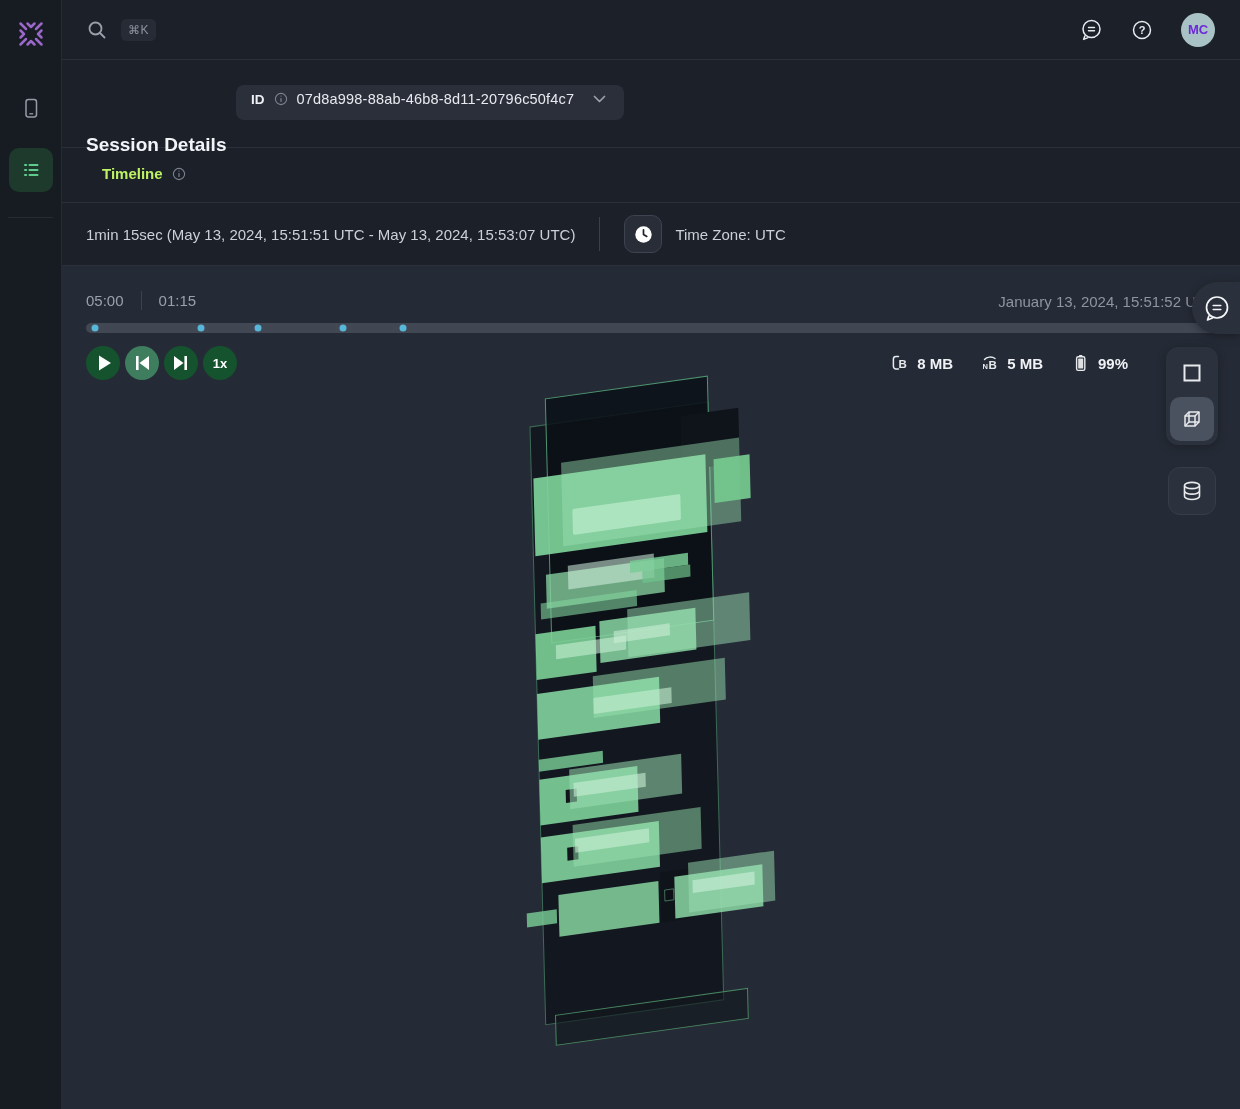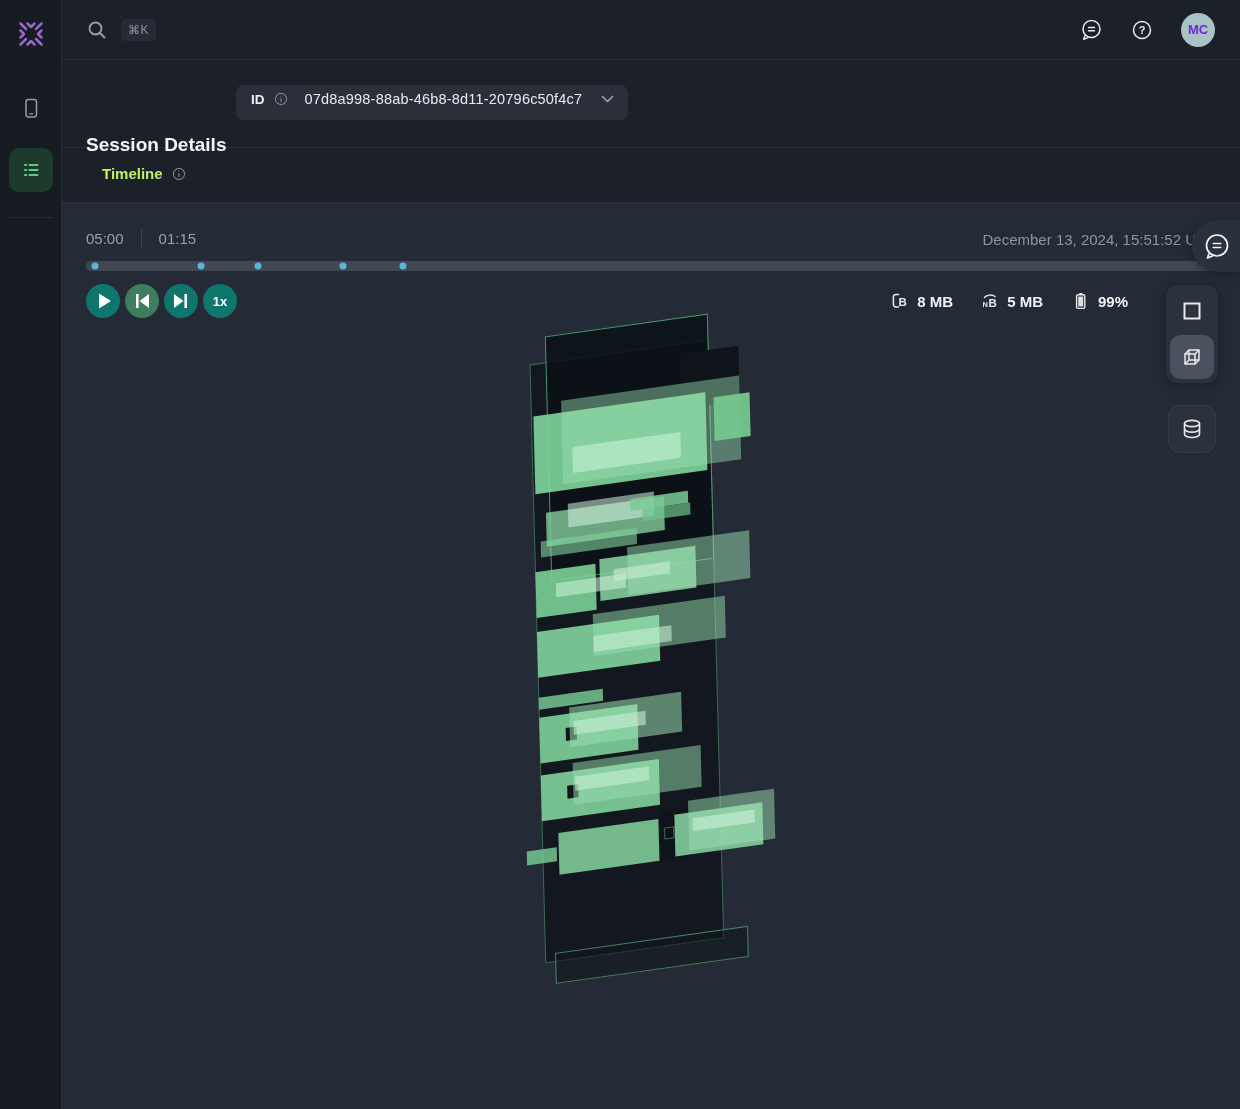--- a/index.html
+++ b/index.html
@@ -27,21 +27,21 @@
   .top-actions { display:flex; align-items:center; gap:27px; }
   .icon-btn { background:none; border:none; cursor:pointer; display:flex; align-items:center; justify-content:center; padding:0; }
   .avatar { width:34px; height:34px; border-radius:50%; background:#a9c2c5; color:#6d28d9; font-weight:bold;
             font-size:13px; display:flex; align-items:center; justify-content:center; cursor:pointer; }
 
   .page-head { position:relative; height:88px; flex:0 0 88px; border-bottom:1px solid #2b303b; }
   .page-title { position:absolute; left:24px; top:30px; font-size:19px; font-weight:bold; color:#f2f4f8;margin-top:44px; }
   .id-pill { position:absolute; left:174px; top:25px; height:35px; min-width:388px; background:#2a2f3a;
              border-radius:8px; display:flex; align-items:center; padding:0 14px 7px 15px; gap:9px; cursor:pointer; }
   .id-label { color:#eef0f4; font-size:13.5px; font-weight:bold; }
-  .id-value { color:#e8eaef; font-size:14.5px; letter-spacing:.2px; margin-left:8px; }
+  .id-value { color:#e8eaef; font-size:14.5px; letter-spacing:.2px; }
   .id-chevron { margin-left:10px; display:flex; }
 
   .tabs { height:55px; flex:0 0 55px; border-bottom:1px solid #2b303b; display:flex; padding-left:24px; }
   .tab { display:flex; align-items:center; gap:9px; padding:0 16px; border:none; background:none;
          border-bottom:3px solid transparent; cursor:pointer; font-size:15px; color:#bef264; font-weight:bold; }
   .tab.active { color:#f4f6f9; border-bottom-color:#fdfdfe; }
 
   .meta-row { height:62px; flex:0 0 62px; display:flex; align-items:center; padding-left:24px; }
   .meta-duration { color:#ccd0d8; font-size:15px; }
   .vdiv-lg { width:1px; height:34px; background:#3a404c; margin:0 24px; }
@@ -55,21 +55,21 @@
   .time-label { color:#9aa0ac; font-size:15px; }
   .vdiv-sm { width:1px; height:19px; background:#3c424e; margin:0 17px; }
   .current-ts { position:absolute; right:44px; top:27px; color:#8e94a0; font-size:15px; white-space:nowrap; }
 
   .track { position:absolute; left:24px; right:0; top:57px; height:10px; background:#414854;
            border-radius:5px 0 0 5px; cursor:pointer; z-index:2; }
   .marker { position:absolute; top:50%; width:7px; height:7px; border-radius:50%; background:#58b6d8;
             transform:translate(-50%,-50%); cursor:pointer; }
 
   .controls { position:absolute; left:24px; top:80px; display:flex; align-items:center; gap:5px; }
-  .pc-btn { width:34px; height:34px; border-radius:50%; border:none; background:#0f766e; color:#fff;
+  .pc-btn { width:34px; height:34px; border-radius:50%; border:none; background:#14532d; color:#fff;
             display:flex; align-items:center; justify-content:center; cursor:pointer; font-weight:bold; font-size:13px; }
   .pc-btn.dim { background:#3e7d5d; }
 
   .stats { position:absolute; right:112px; top:80px; height:34px; display:flex; align-items:center; gap:27px; }
   .stat { display:flex; align-items:center; gap:8px; color:#f0f2f5; font-size:15px; font-weight:bold; }
 
   .chat-float { position:absolute; right:0; top:16px; width:48px; height:52px; background:#2b313c;
                 border-radius:26px 0 0 26px; z-index:6; display:flex; align-items:center; justify-content:flex-end;
                 padding-right:7px; cursor:pointer; box-shadow:0 2px 8px rgba(0,0,0,.35); }
 
@@ -176,20 +176,31 @@
       <button class="tab">
         <span>Timeline</span>
         <svg width="14" height="14" viewBox="0 0 14 14">
           <circle cx="7" cy="7" r="5.6" stroke="#7d838e" stroke-width="1.1" fill="none"></circle>
           <rect x="6.4" y="6" width="1.2" height="4" rx="0.6" fill="#7d838e"></rect>
           <rect x="6.4" y="3.4" width="1.2" height="1.3" rx="0.6" fill="#7d838e"></rect>
         </svg>
       </button>
     </nav>
 
+    <section class="meta-row">
+      <span class="meta-duration">1min 15sec (May 13, 2024, 15:51:51 UTC - May 13, 2024, 15:53:07 UTC)</span>
+      <div class="vdiv-lg"></div>
+      <button class="clock-btn">
+        <svg width="19" height="19" viewBox="0 0 19 19">
+          <circle cx="9.5" cy="9.5" r="8.2" fill="#ffffff"></circle>
+          <path d="M9.5 4.8 V9.5 L12.8 11.4" stroke="#1b202a" stroke-width="1.7" fill="none" stroke-linecap="round" stroke-linejoin="round"></path>
+        </svg>
+      </button>
+      <span class="meta-tz">Time Zone: UTC</span>
+    </section>
 
     <section class="replay">
 
       <svg class="scene" width="1178" height="844" viewBox="0 0 1178 844">
         <g transform="translate(468,161) skewY(-8) skewX(1.5)">
 
           <rect x="0" y="0" width="178" height="600" fill="#131820" stroke="#3c6b55" stroke-width="1"></rect>
           <rect x="16" y="-26" width="162" height="245" fill="rgba(11,16,22,0.85)" stroke="#4e9571" stroke-width="1"></rect>
           <rect x="10" y="592" width="192" height="30" fill="rgba(18,24,30,0.6)" stroke="#47855f" stroke-width="1"></rect>
 
@@ -235,21 +246,21 @@
           <rect x="146" y="458" width="86" height="50" fill="#9ce0b3" opacity="0.5"></rect>
           <rect x="150" y="476" width="62" height="13" fill="#cdf0da" opacity="0.6"></rect>
         </g>
       </svg>
 
       <div class="times-row">
         <span class="time-label">05:00</span>
         <div class="vdiv-sm"></div>
         <span class="time-label">01:15</span>
       </div>
-      <span class="current-ts">December 13, 2024, 15:51:52 U</span>
+      <span class="current-ts">January 13, 2024, 15:51:52 U</span>
 
       <div class="track">
           <div class="marker" style="left: 0.8%;"></div>
           <div class="marker" style="left: 10%;"></div>
           <div class="marker" style="left: 14.9%;"></div>
           <div class="marker" style="left: 22.3%;"></div>
           <div class="marker" style="left: 27.5%;"></div>
         </div>
 
       <div class="controls">

